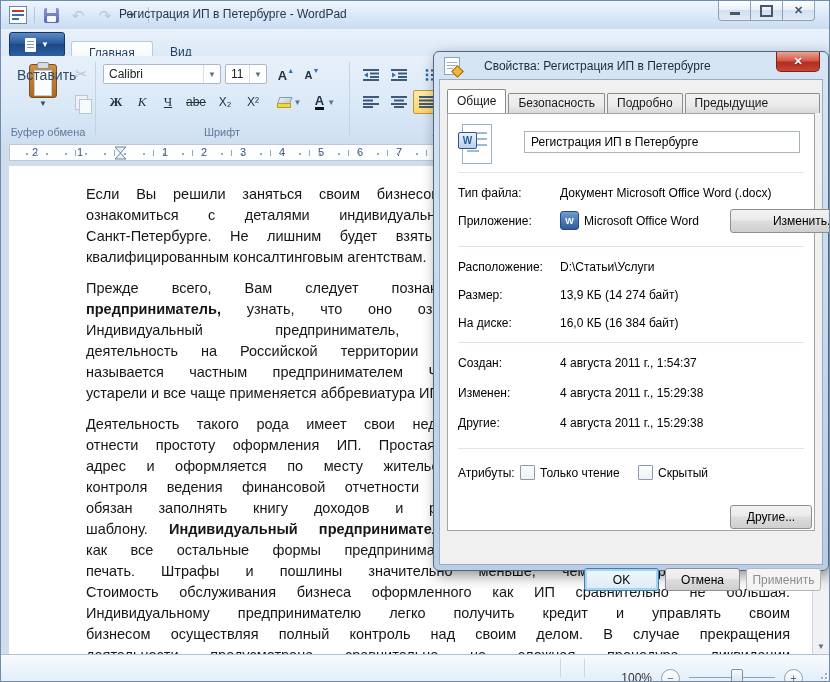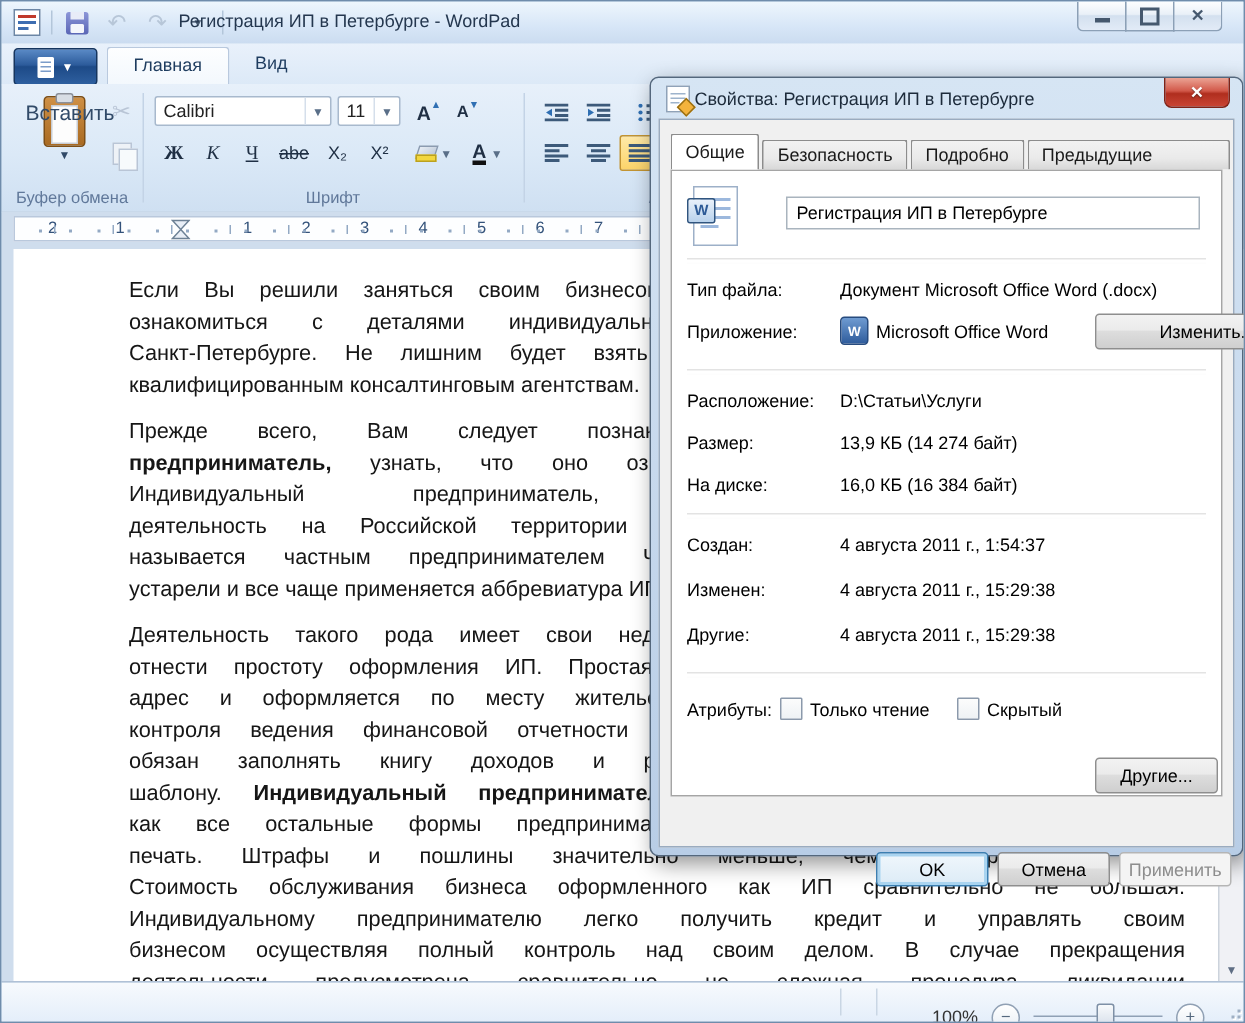--- a/index.html
+++ b/index.html
@@ -32,21 +32,21 @@
   
   .tabrow{position:absolute;top:28px;left:0;right:0;height:27px;
           background:linear-gradient(#e9f1fb,#dcE9f7);border-bottom:1px solid #c4d4e8;}
   .appbtn{position:absolute;left:8px;top:3px;width:54px;height:23px;border-radius:3px;cursor:default;
           background:linear-gradient(#5a8ac6,#2c5b9b 45%,#1d4a87 50%,#2e5f9f);
           border:1px solid #16355e;display:flex;align-items:center;justify-content:center;gap:5px;}
   .appbtn .doc{width:11px;height:14px;background:#fff;border-radius:1px;position:relative;}
   .appbtn .doc i{position:absolute;left:2px;right:2px;height:1px;background:#7b9cc9;}
   .appbtn .doc i:nth-child(1){top:3px;} .appbtn .doc i:nth-child(2){top:6px;} .appbtn .doc i:nth-child(3){top:9px;}
   .appbtn .caret{color:#fff;font-size:8px;}
-  .rtab{position:absolute;top:2px;height:23px;line-height:23px;padding:0 17px;font-size:12px;color:#1e3c5f;cursor:default;}
+  .rtab{position:absolute;top:12px;height:23px;line-height:23px;padding:0 17px;font-size:12px;color:#1e3c5f;cursor:default;}
   .rtab.active{background:linear-gradient(#fdfeff,#f3f8fd);border:1px solid #b9c9de;border-bottom:none;
                border-radius:3px 3px 0 0;height:24px;color:#1e3c5f;}
   
   .ribbon{position:absolute;top:55px;left:0;right:0;height:85px;
           background:linear-gradient(#e7f0fa,#dbe9f7 55%,#cfe0f2);border-bottom:1px solid #b7c9de;}
   .gsep{position:absolute;top:6px;bottom:6px;width:1px;background:#c3d3e6;}
   .glabel{position:absolute;bottom:3px;font-size:11px;color:#60789a;text-align:center;}
   .pastebtn{position:absolute;left:16px;top:6px;width:52px;height:72px;display:flex;flex-direction:column;
             align-items:center;border-radius:3px;}
   .clipboard{width:26px;height:32px;background:linear-gradient(#cf9045,#a96a22);border:1px solid #7d4e16;border-radius:3px;position:relative;margin-top:2px;}
@@ -103,21 +103,21 @@
   .ztrack{position:relative;width:86px;height:18px;}
   .ztrack .rail{position:absolute;left:0;right:0;top:8px;height:1px;background:#8fa0b5;}
   .zthumb{position:absolute;left:42px;top:0;width:10px;height:17px;background:linear-gradient(#f8fafc,#cfd9e6);
           border:1px solid #7e90a6;border-radius:2px 2px 3px 3px;}
   .grip{position:absolute;right:2px;bottom:2px;width:12px;height:12px;}
   .grip i{position:absolute;width:2px;height:2px;background:#9eafc4;box-shadow:1px 1px 0 #fff;}
   
   .dlg{position:absolute;left:432px;top:50px;width:396px;height:520px;box-sizing:border-box;
        border:1px solid #54677c;border-radius:6px;background:linear-gradient(#d6e5f4,#b8cde6);
        box-shadow:3px 5px 14px rgba(0,0,0,.42);}
-  .dlgtitle{position:absolute;top:0;left:0;right:0;height:27px;display:flex;align-items:center;padding-left:10px;gap:3px;}
+  .dlgtitle{position:absolute;top:0;left:0;right:0;height:27px;display:flex;align-items:center;padding-left:10px;gap:24px;}
   .dlgtitle .txt{font-size:12px;color:#1c2a3a;}
   .propico{width:14px;height:16px;background:#fff;border:1px solid #8fa2b8;position:relative;}
   .propico i{position:absolute;left:2px;right:2px;height:1px;background:#9db3cc;}
   .propico i:nth-child(1){top:4px;} .propico i:nth-child(2){top:7px;} .propico i:nth-child(3){top:10px;width:6px;}
   .propico:after{content:"";position:absolute;right:-3px;bottom:-2px;width:7px;height:7px;background:#f4b33c;border:1px solid #996f14;transform:rotate(45deg);}
   .dlgclose{position:absolute;top:0;right:8px;width:42px;height:19px;border:1px solid #7e2318;border-top:none;
             border-radius:0 0 5px 5px;background:linear-gradient(#eba394,#d2594a 45%,#b02e1e 55%,#c94535);
             color:#fff;font-size:11px;font-weight:bold;display:flex;align-items:center;justify-content:center;
             text-shadow:0 1px 1px rgba(0,0,0,.5);}
   .dlgclient{position:absolute;left:5px;right:5px;top:27px;bottom:5px;background:#f0f0f0;border:1px solid #9aabbf;box-sizing:border-box;}

